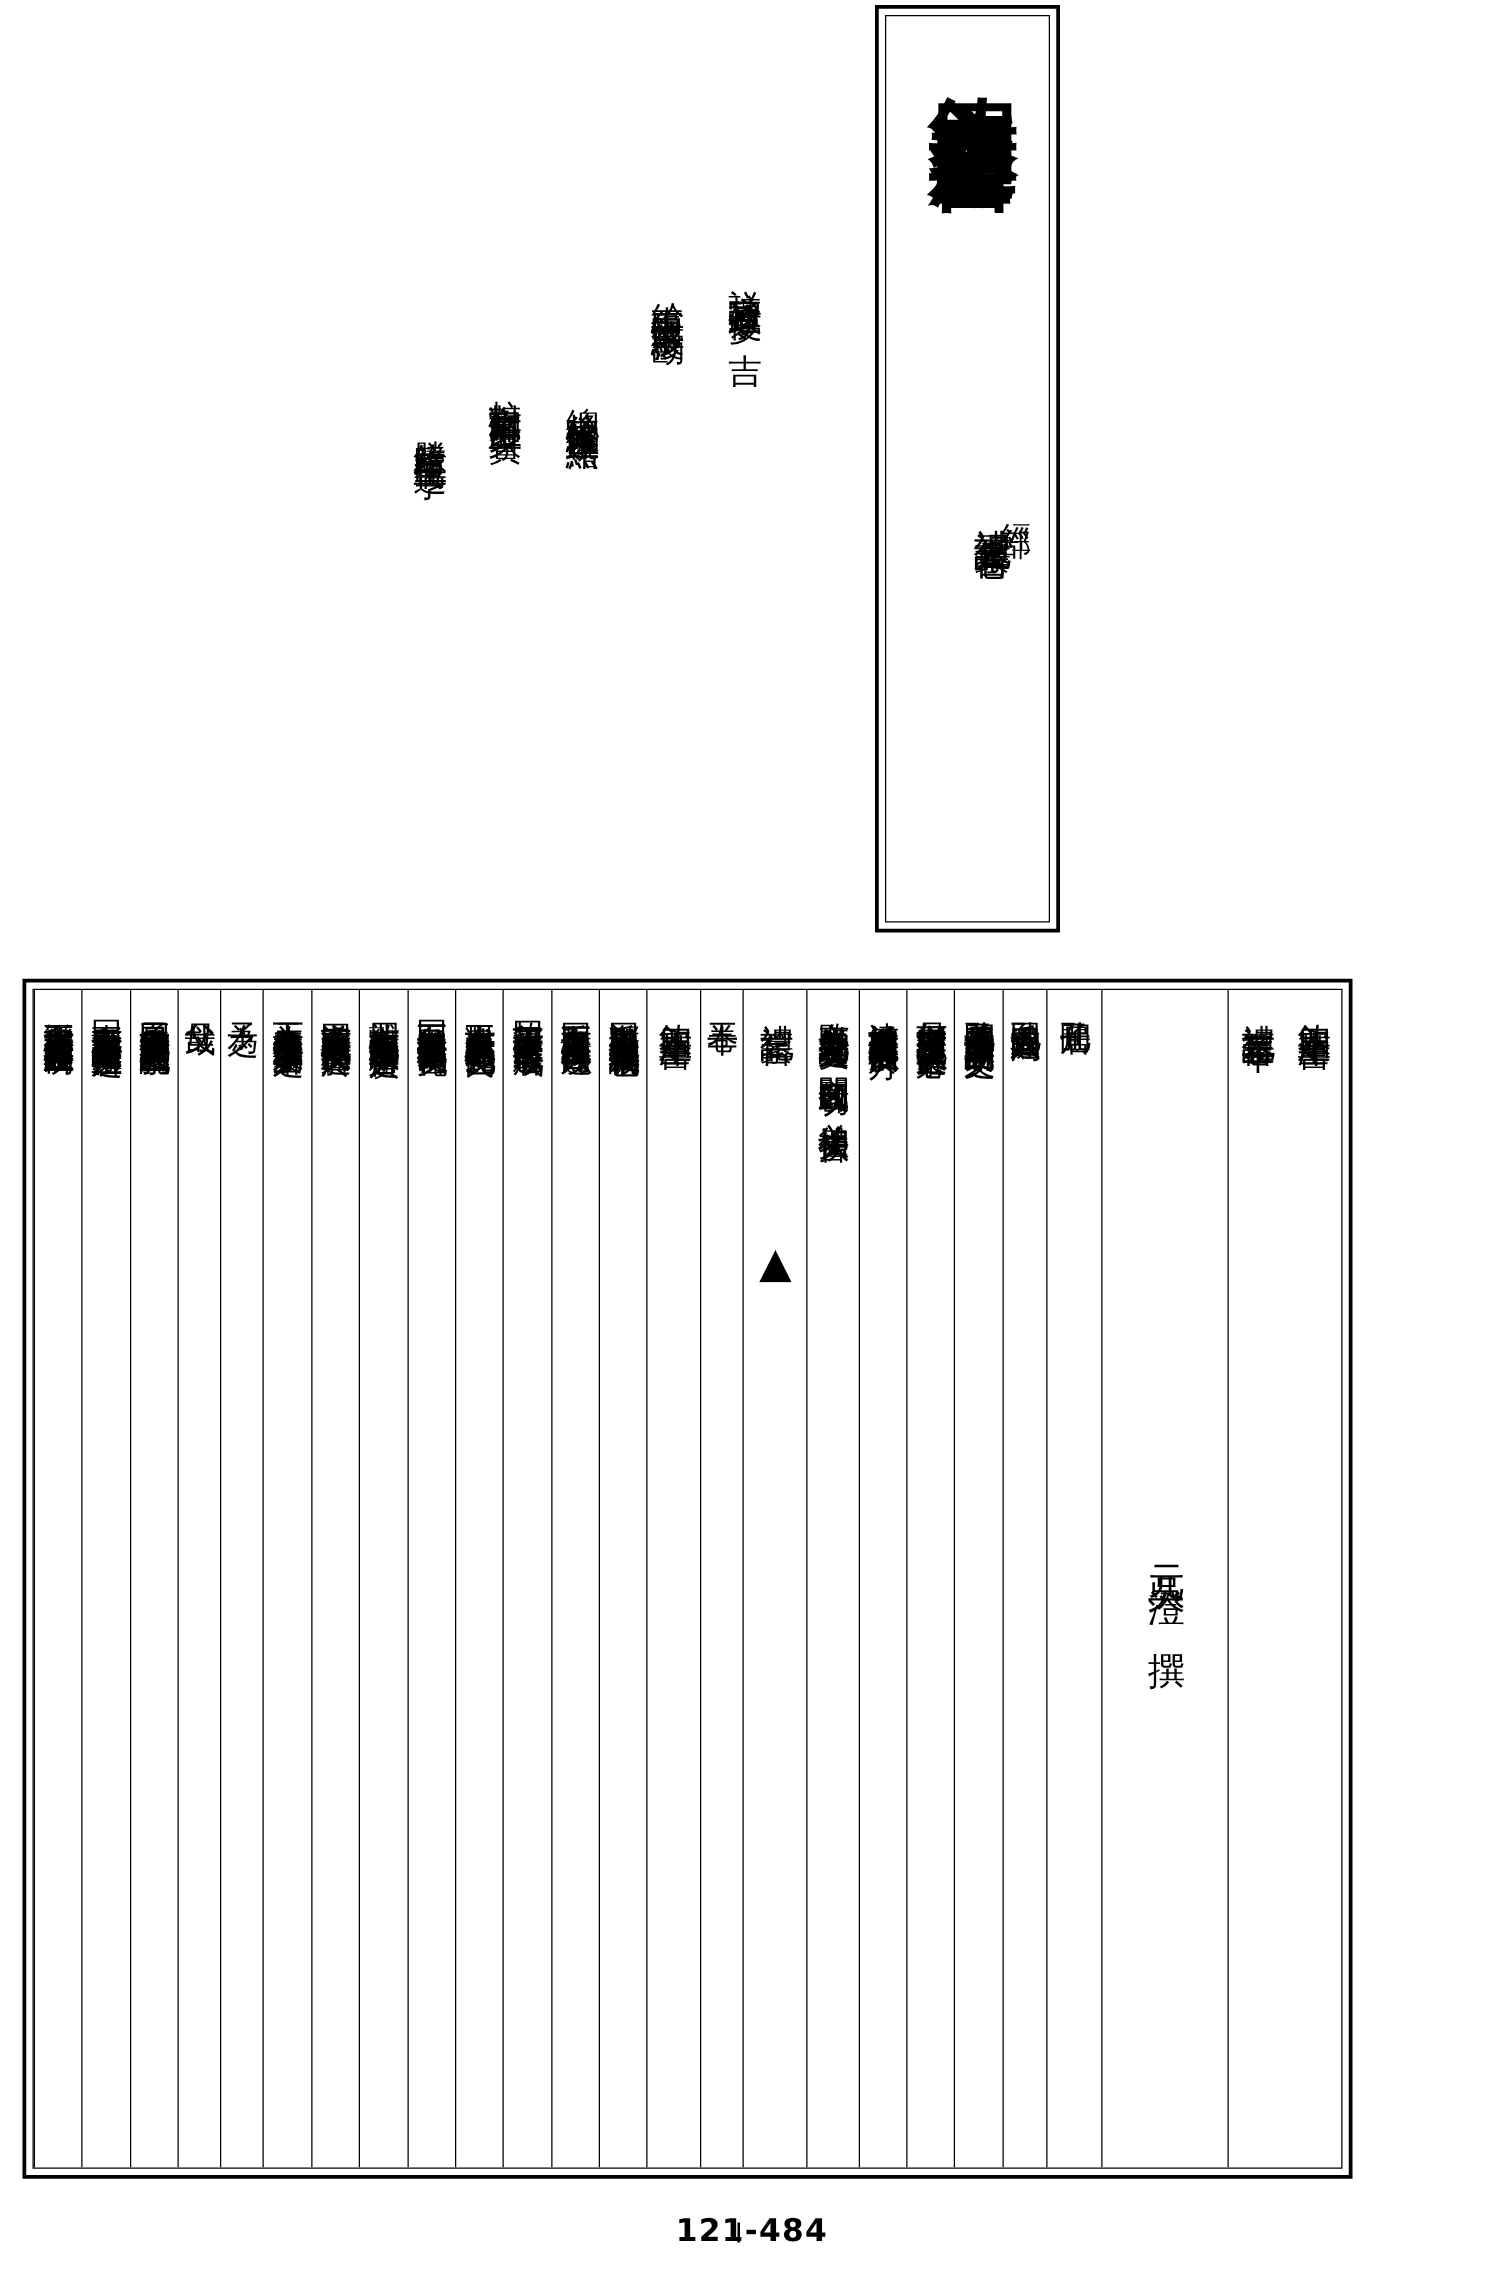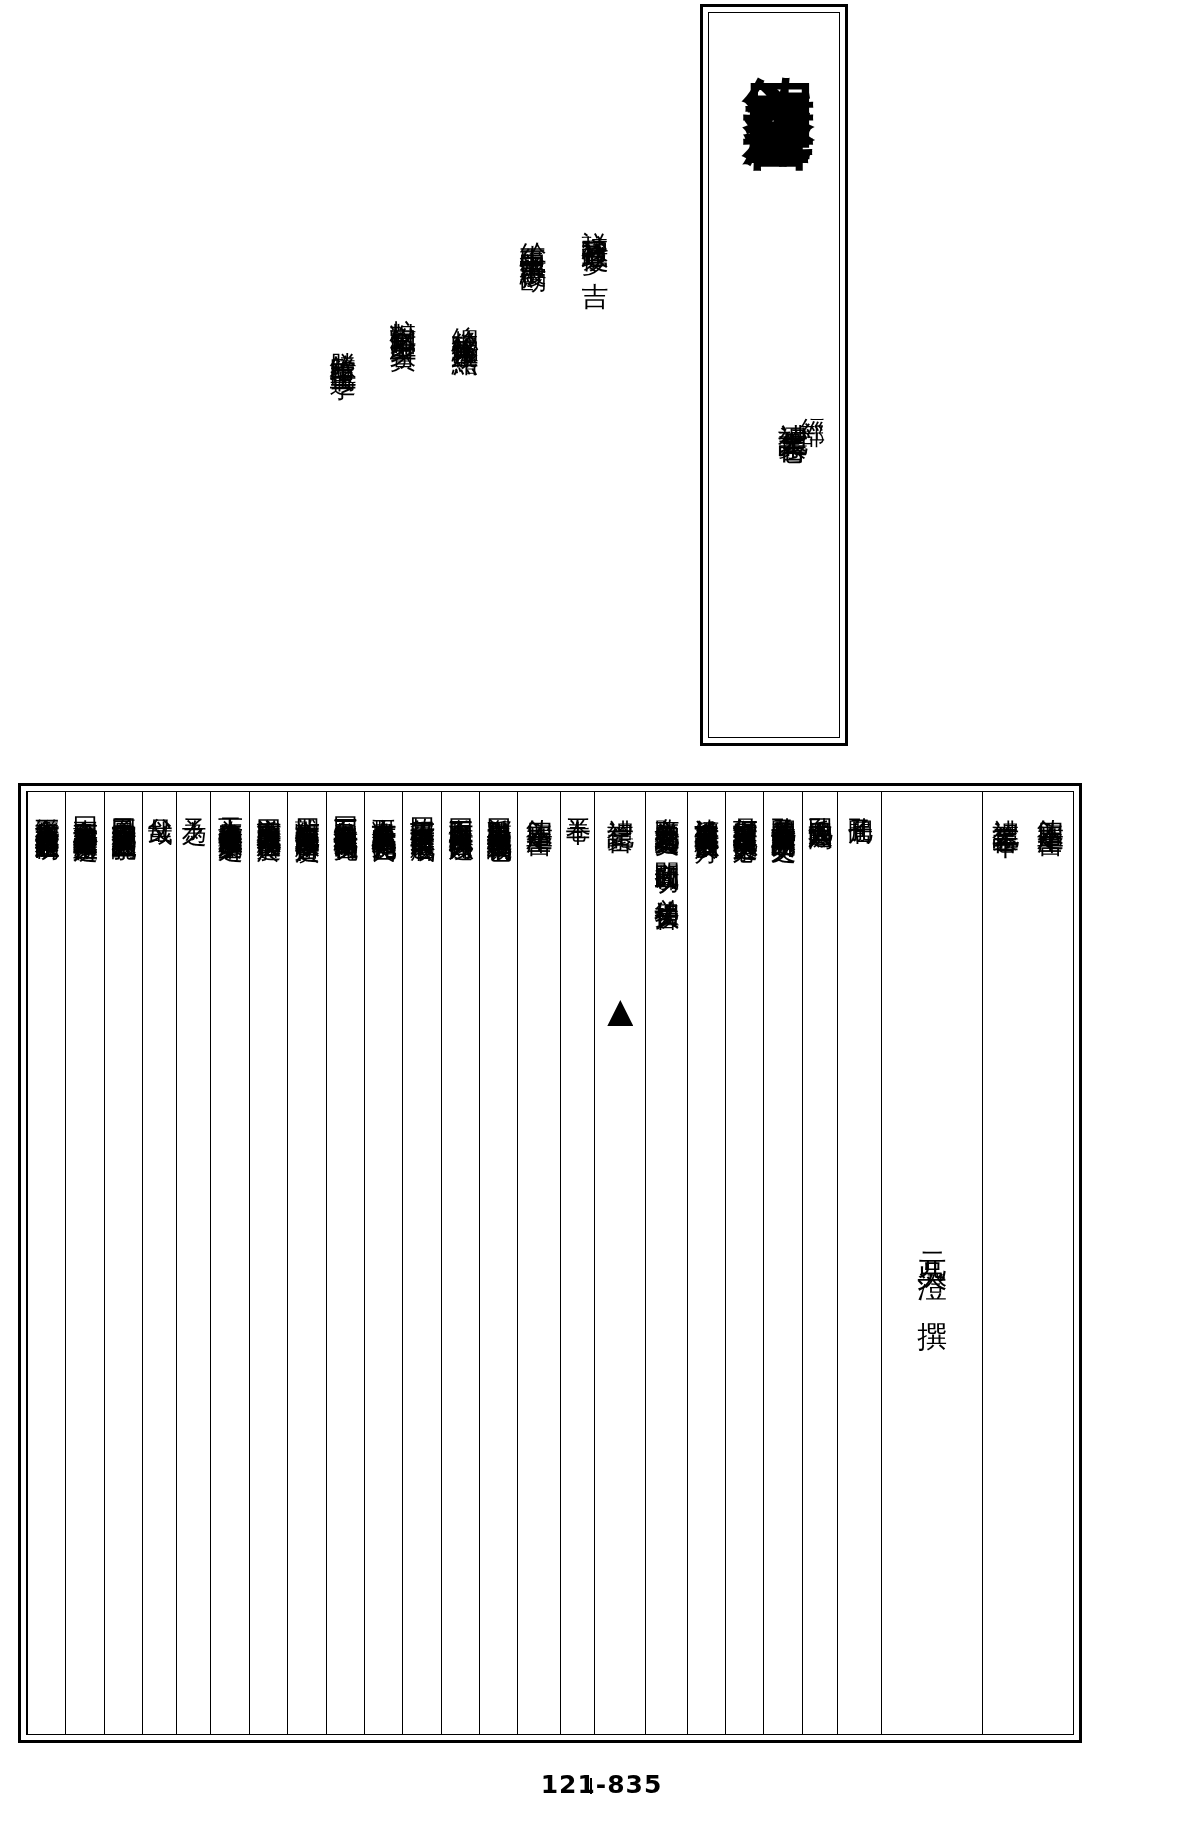--- a/index.html
+++ b/index.html
@@ -311,16 +311,16 @@
           <div class="vtext">曰志之所至詩亦至焉詩之所至禮亦至焉禮之所至</div>
         </div>
         <div class="col" style="width:52px;">
           <div class="vtext">樂亦至焉樂之所至哀亦至焉哀樂相生是故正明目</div>
         </div>
 
       </div>
     </div>
   </div>
 
-  <div class="folio">121-835</div>
+  <div class="folio">121-484</div>
   <div class="tick"></div>
 
 </div>
 
 </body></html>

